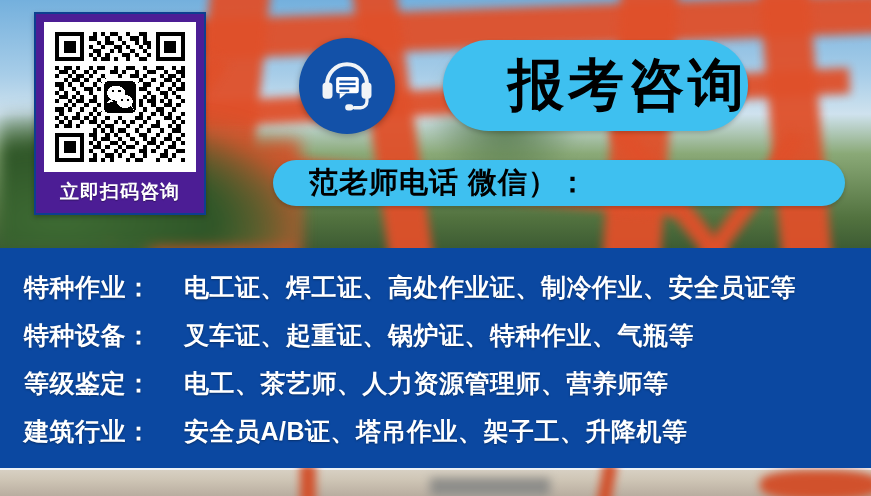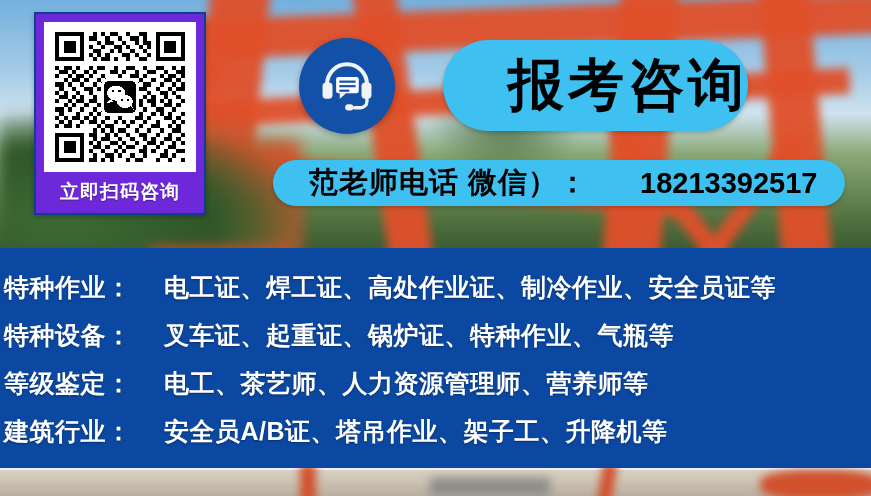--- a/index.html
+++ b/index.html
@@ -41,21 +41,21 @@
   .beam.d1{left:150px;top:40px;width:22px;height:210px;transform:rotate(34deg);}
   .beam.d2{left:660px;top:110px;width:20px;height:170px;transform:rotate(-38deg);}
   .beam.d3{left:742px;top:120px;width:18px;height:160px;transform:rotate(36deg);}
   .beam.box{left:150px;top:140px;width:150px;height:120px;filter:blur(8px);}
   .greenpatch{position:absolute;left:430px;top:40px;width:150px;height:150px;
     background:radial-gradient(ellipse at 50% 50%,#4f7244 0%,rgba(79,114,68,0) 72%);filter:blur(6px);}
 
   
   .qr-card{
     position:absolute;left:34px;top:12px;width:172px;height:203px;
-    background:#6d28d9;border:2px solid #0d3e90;box-sizing:border-box;
+    background:#4c1d95;border:2px solid #0d3e90;box-sizing:border-box;
     padding:8px 8px 0 8px;box-shadow:0 2px 5px rgba(0,0,0,.25);
   }
   .qr-box{
     width:100%;height:150px;background:#ffffff;box-sizing:border-box;
     padding:6px;position:relative;
   }
   .qr-img{width:100%;height:100%;display:block;}
   .qr-caption{
     color:#ffffff;font-weight:bold;font-size:19px;letter-spacing:1px;
     text-align:center;line-height:40px;height:40px;
@@ -86,21 +86,21 @@
   .pill-phone .ph-label{padding-left:22px;}
   .pill-phone .ph-num{padding-left:52px;letter-spacing:0px;}
 
   
   .infopanel{
     position:absolute;left:0;top:248px;width:871px;height:220px;
     background:#0b48a1;
   }
   .infoline{
     display:flex;align-items:center;color:#ffffff;font-weight:bold;
-    font-size:25px;line-height:48px;height:48px;padding-left:4px;
+    font-size:25px;line-height:48px;height:48px;padding-left:24px;
     letter-spacing:0.5px;text-shadow:0 1px 2px rgba(0,0,0,.35);
     white-space:nowrap;
   }
   .infoline .cat{min-width:150px;}
   .infoline .val{padding-left:10px;}
   .infopanel .l1{margin-top:15px;}
 
   
   .bottomstrip{
     position:absolute;left:0;top:468px;width:871px;height:28px;overflow:hidden;
@@ -431,21 +431,20 @@
       <rect x="23.5" y="36" width="11" height="2.4" fill="#1351a8"></rect>
     </svg>
   </div>
 
   <div class="pill pill-title">
     <span>报考咨询</span>
   </div>
 
   <div class="pill pill-phone">
     <span class="ph-label">范老师电话 微信）：</span>
-    <span class="ph-num">18213392517</span>
   </div>
 
   <div class="infopanel">
     <div class="infoline l1">
       <span class="cat">特种作业：</span>
       <span class="val">电工证、焊工证、高处作业证、制冷作业、安全员证等</span>
     </div>
     <div class="infoline">
       <span class="cat">特种设备：</span>
       <span class="val">叉车证、起重证、锅炉证、特种作业、气瓶等</span>

